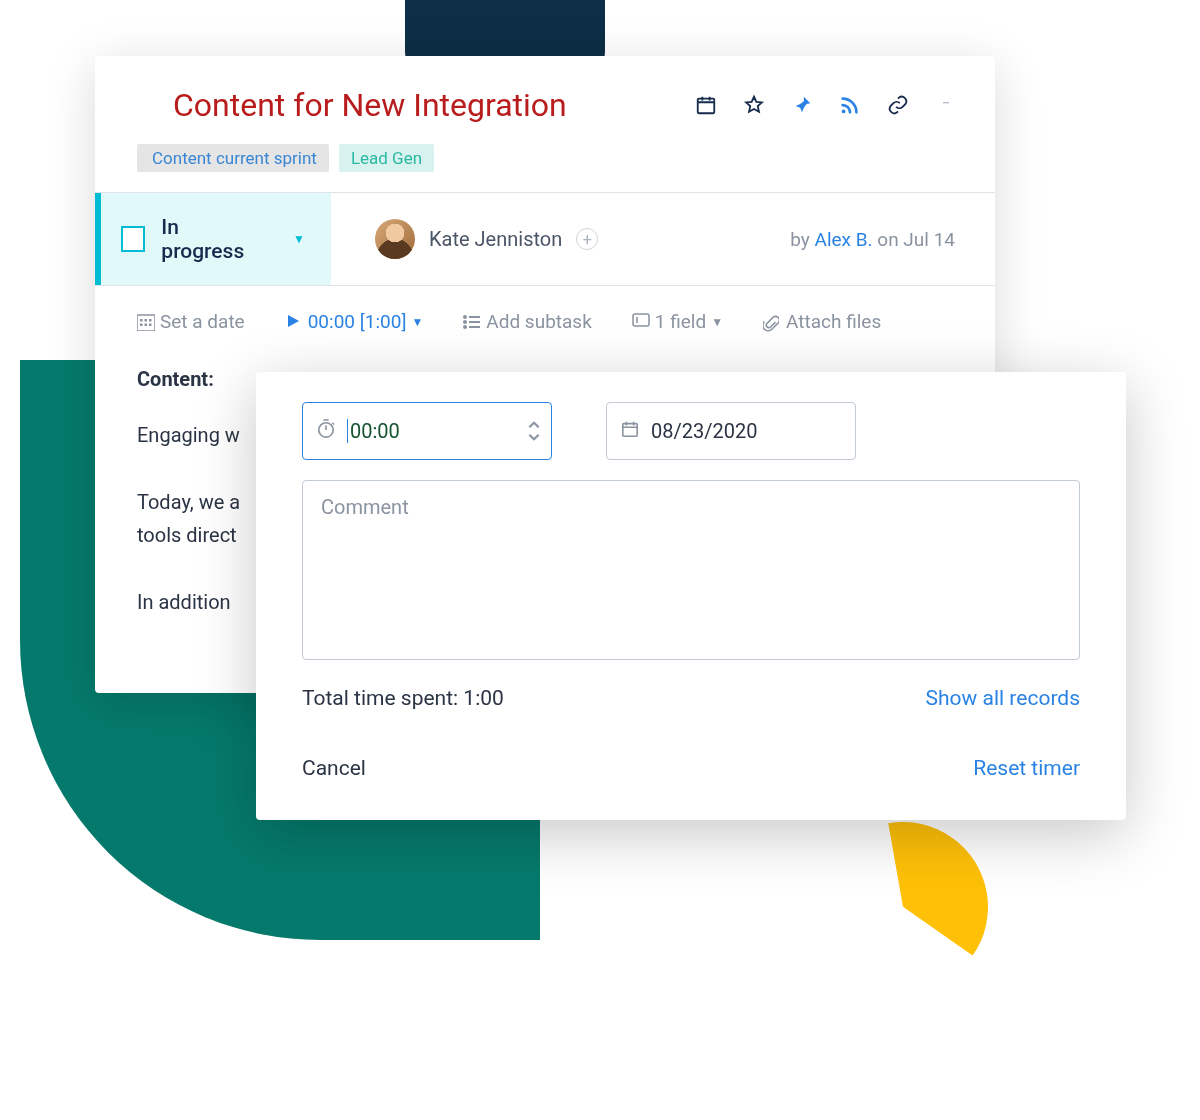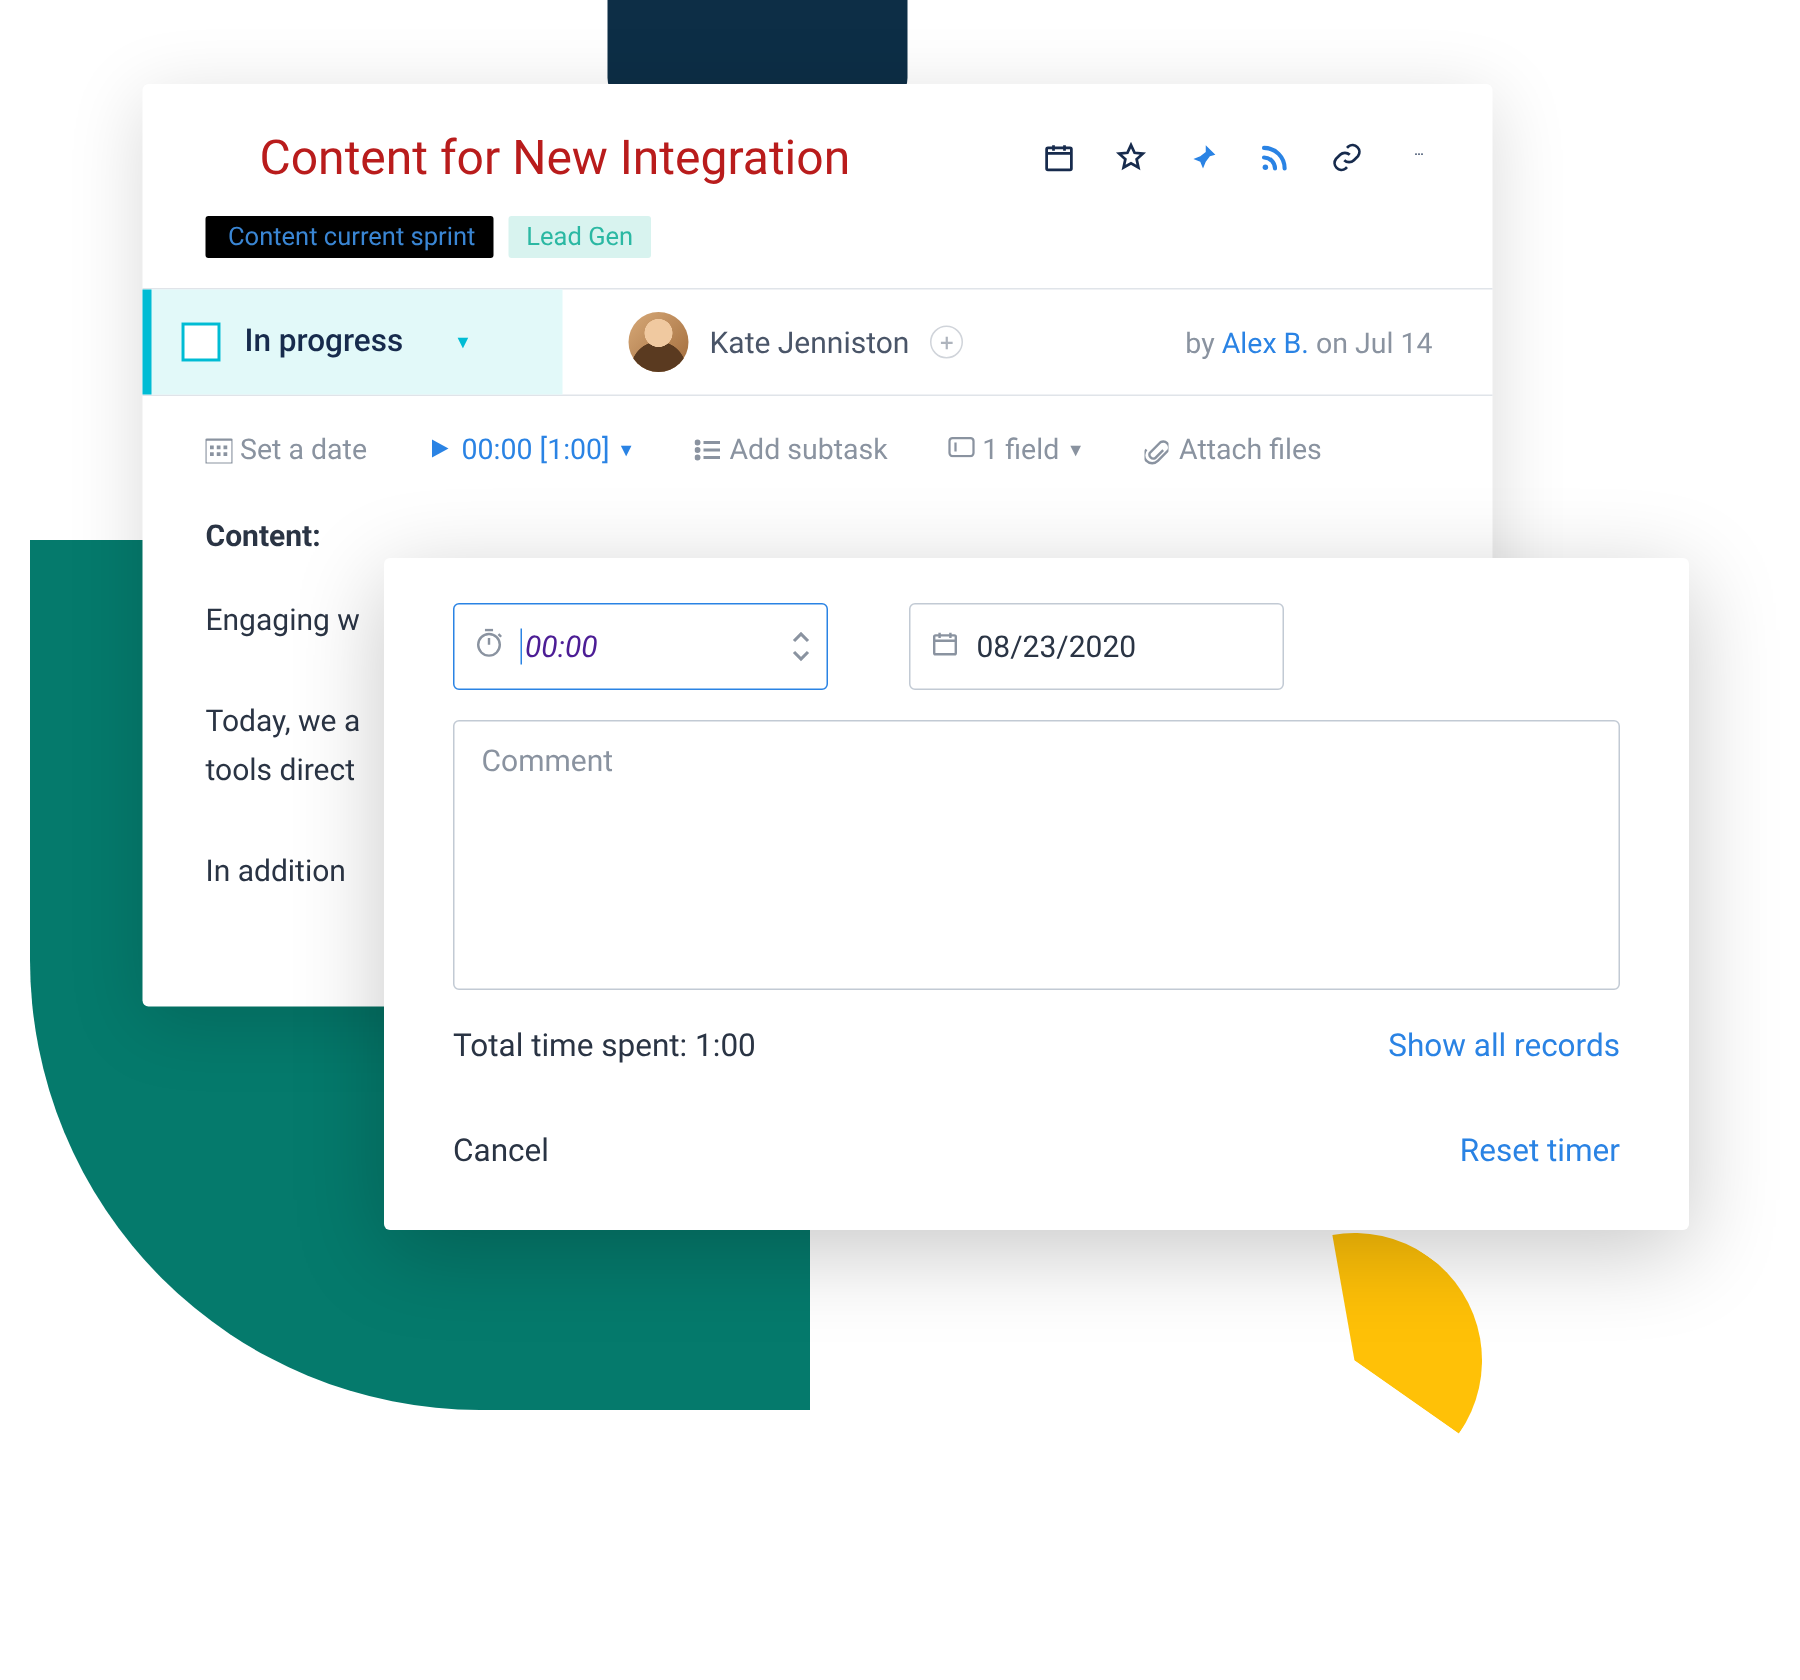--- a/index.html
+++ b/index.html
@@ -63,30 +63,30 @@
   }
   .hicon { width: 22px; height: 22px; display:inline-flex; align-items:center; justify-content:center; cursor:pointer; color:#172b4d; }
   .hicon.blue { color:#2a83e4; }
   .tags {
     display:flex; gap:10px; padding: 4px 42px 20px;
   }
   .tag {
     font-size: 17px; padding: 4px 12px; border-radius: 2px;
     cursor: pointer;
   }
-  .tag.sprint { background:#000000; color:#3a86d4;padding-left:15px; }
+  .tag.sprint { background:#e5e5e5; color:#3a86d4;padding-left:15px; }
   .tag.lead { background:#d8f3ef; color:#2bb8a3; }
   .status-row {
     display:flex; align-items:center; border-top:1px solid #e0e4e9; border-bottom:1px solid #e0e4e9;
   }
   .status-block {
     background:#e2f9f9; border-left:6px solid #00bcd4;
     padding: 22px 26px 22px 20px;
     display:flex; align-items:center; gap:16px;
-    width: 280px;
+    width: 236px;
     cursor:pointer;
   }
   .checkbox {
     width:26px; height:26px; border:2px solid #00bcd4; background:#fff;
   }
   .status-label { font-size:21px; color:#172b4d; font-weight:500; }
   .status-caret { color:#00bcd4; font-size:12px; margin-left:18px; }
   .assignee-block {
     display:flex; align-items:center; gap:14px;
     padding: 0 44px; flex:1;
@@ -130,21 +130,21 @@
     z-index:5;
   }
   .popup-row1 { display:flex; gap:18px; margin-bottom:20px;}
   .input-box {
     border:1px solid #c2cad4; border-radius:4px; height:58px;
     display:flex; align-items:center; padding:0 14px;
     font-size:20px; color:#2a3444;
   }
   .input-box.active { border-color:#2a83e4;}
   .time-input { width:250px; position:relative;}
-  .time-input .ph { color:#4c1d95;font-style:italic;}
+  .time-input .ph { color:#14532d;}
   .time-cursor { border-left:1.5px solid #2a83e4; height:24px; margin-right:2px;}
   .stepper { position:absolute; right:10px; top:8px; bottom:8px; display:flex; flex-direction:column; justify-content:center; gap:2px;}
   .stepper svg{width:14px;height:10px;}
   .date-input { width:250px;margin-left:36px; }
   .cat-input { flex:1; color:#8a93a0;}
   .timer-icon, .cal-icon { margin-right:12px; color:#8a93a0;}
   .comment-box {
     border:1px solid #c2cad4; border-radius:4px;
     height:180px; padding:14px 18px; font-size:20px; color:#8a93a0;
     margin-bottom:26px;

